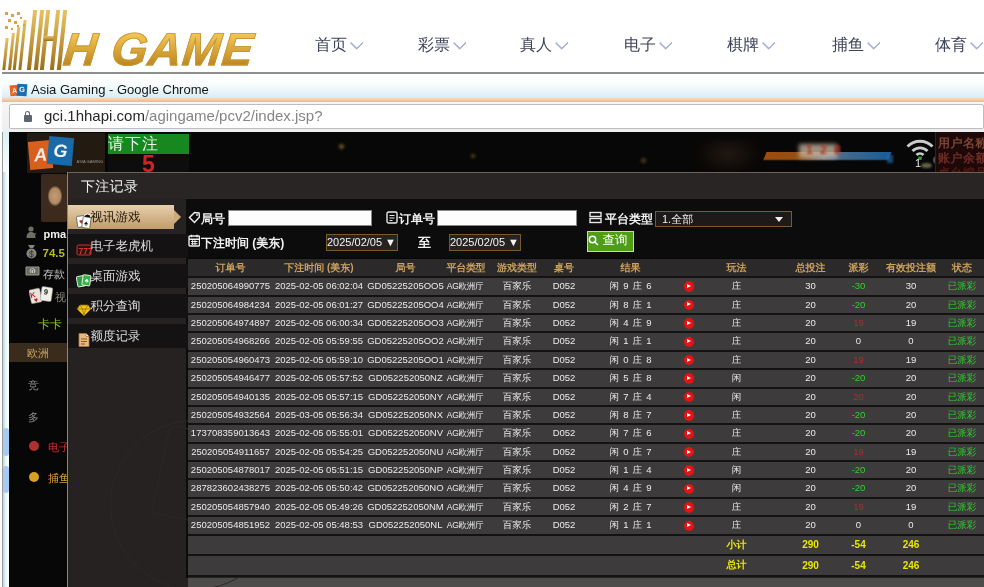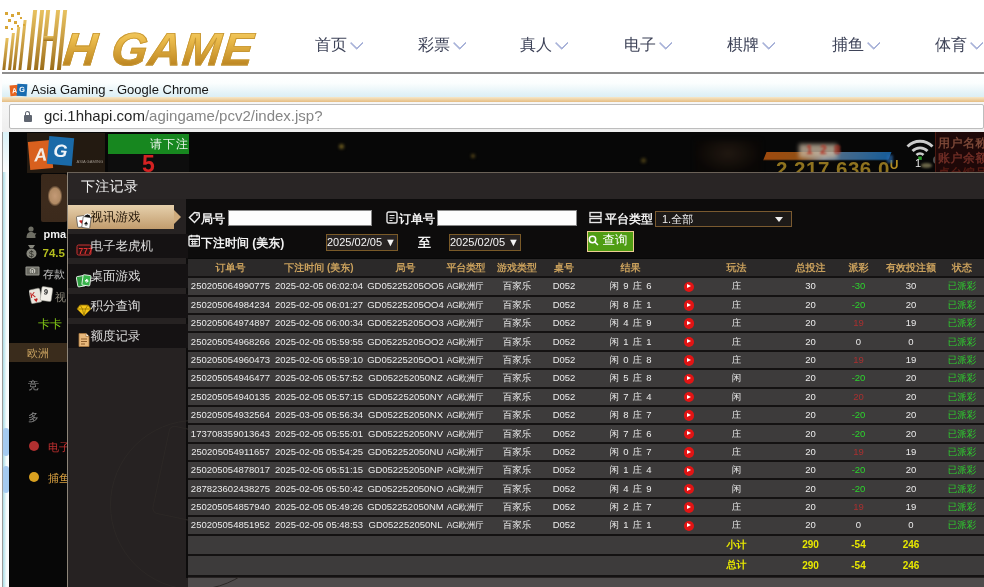--- a/index.html
+++ b/index.html
@@ -29,21 +29,21 @@
 #lborder{position:absolute;left:2px;top:131.6px;width:1.4px;height:455px;background:#9a9a9a}
 #lframe{position:absolute;left:3.4px;top:131.6px;width:5.6px;height:455.4px;background:linear-gradient(90deg,#aadde6,#f2fbfc 55%,#fdfdfd)}
 .blob{position:absolute;background:#a5cbf1;border-radius:3px}
 
 #content{position:absolute;left:9px;top:131.6px;width:975px;height:455.4px;background:#070707;overflow:hidden}
 
 #agpanel{position:absolute;left:18px;top:1px;width:78px;height:40px;background:#231a11}
 #aga{position:absolute;left:20px;top:9px;width:23px;height:28px;background:#d8601e;transform:rotate(-5deg);color:#f4ece4;font:italic bold 18px "Liberation Sans",sans-serif;text-align:center;line-height:28px}
 #agg{position:absolute;left:39px;top:5px;width:25px;height:28px;background:#1a6aa8;transform:rotate(5deg);color:#f0f4f8;font:italic bold 18px "Liberation Sans",sans-serif;text-align:center;line-height:28px}
 #agtxt{position:absolute;left:66px;top:27px;font-size:4.5px;color:#9a9188;white-space:nowrap;transform:scale(.9)}
-#betbox{position:absolute;left:99px;top:2.5px;width:81px;height:20px;background:#17871f;color:#e8f3e8;font-size:12px;text-align:right;line-height:20px;letter-spacing:1px}
+#betbox{position:absolute;left:99px;top:2.5px;width:81px;height:20px;background:#17871f;color:#e8f3e8;font-size:16px;text-align:left;line-height:20px;letter-spacing:1px}
 #betnum{position:absolute;left:99px;top:22px;width:81px;height:19px;background:#0d0d0d;color:#d42222;font:bold 23px "Liberation Sans",sans-serif;text-align:center;line-height:21px;overflow:visible}
 #blurbar{position:absolute;left:756px;top:20px;width:125px;height:7.5px;background:linear-gradient(90deg,#c05a10,#b06018 30%,#98a4b4 48%,#5580a8 62%,#1a6fb8);filter:blur(.6px);transform:skewX(-22deg);opacity:.82}
 #redbadge{position:absolute;left:790px;top:12px;width:38px;height:14px;background:#c3b29c;filter:blur(2px);opacity:.8}
 #redtwo{position:absolute;left:797px;top:11px;color:#b03224;font:bold 12px "Liberation Sans",sans-serif;filter:blur(.9px);letter-spacing:2px}
 #goldnum{position:absolute;left:767px;top:25.5px;color:#8f731f;font:bold 20.5px "Liberation Sans",sans-serif;letter-spacing:.5px;filter:blur(.6px);white-space:nowrap}
 #wifi{position:absolute;left:896px;top:5px}
 #rpanel{position:absolute;left:926px;top:0.5px;width:49px;height:40px;background:#1e0808;border-left:1px solid #4a1a12}
 .rtxt{position:absolute;left:929px;font-size:12px;font-weight:bold;white-space:nowrap;letter-spacing:.5px}
 
 #avatar{position:absolute;left:32px;top:42.5px;width:26px;height:48px;background:radial-gradient(ellipse 10px 14px at 14px 22px,#c49a76 0%,#b08a64 55%,rgba(60,42,28,.95) 75%),linear-gradient(180deg,#241c12 0%,#3a2c1e 30%,#54402c 60%,#2e2218 100%);border-radius:2px}
@@ -60,21 +60,21 @@
 #mitem1{background:linear-gradient(180deg,#e6d0ac,#c29c6d);color:#221507;width:106px}
 #mitem1:after{content:"";position:absolute;right:-7px;top:5px;border-left:7px solid #cfab7c;border-top:7px solid transparent;border-bottom:7px solid transparent}
 
 .flbl{position:absolute;color:#f2f2f2;font-size:12px;font-weight:bold;white-space:nowrap}
 .finput{position:absolute;background:#fdfdfd;border:1px solid #888;height:15.5px}
 .fsel{position:absolute;background:#1d1a18;border:1px solid #7a5a30;color:#f0f0f0}
 .dsel{position:absolute;background:#272322;border:1.5px solid #7a5a28;color:#f4f4f4;font-size:11px;text-align:center}
 #qbtn{position:absolute;left:587px;top:231px;width:47px;height:20.5px;background:#4f9d13;border:1.5px solid #eecd92;color:#fff;font-size:12.5px;line-height:17px}
 
 #tbl{position:absolute;left:187.5px;top:258.2px;width:796.5px}
-.tr{display:flex;height:18.4px;background:#3d3b3b;border-top:2px solid #141212;color:#ebebeb;font-size:9.5px;align-items:center;text-align:center;white-space:nowrap;line-height:16px}
+.tr{display:flex;height:18.4px;background:#3d3b3b;border-top:2px solid #141212;color:#ebebeb;font-size:9.5px;text-align:center;white-space:nowrap;line-height:16px}
 #thead{display:flex;height:18px;white-space:nowrap;background:#2b2929;color:#c9a05c;font-size:10px;font-weight:bold;align-items:center;text-align:center;border-top:1px solid #080808}
 .sumr{display:flex;height:20.5px;background:#3d3b3b;border-top:2px solid #141212;color:#e8e800;font-size:10px;font-weight:bold;align-items:center;text-align:center}
 #lastb{height:2px;background:#141212}
 .c1{width:86px}.c2{width:91px}.c3{width:82px}.c4{width:37px;font-size:8.5px;letter-spacing:-.3px}.c5{width:67px}.c6{width:27px}
 .c7{width:106px;word-spacing:1.5px}.c8{width:10px}.c9{width:86px}.c10{width:62px}.c11{width:34px}.c12{width:71px}.c13{width:31px}
 .pg{color:#2dd42d}.pr{color:#a93030}.pw{color:#ebebeb}
 .st{color:#2dd42d;font-weight:normal}
 .play{display:inline-block;width:10.5px;height:10.5px;background:#e21414;border-radius:50%;position:relative;vertical-align:middle}
 .play i{position:absolute;left:3.8px;top:2.6px;border-left:4px solid #fff;border-top:2.6px solid transparent;border-bottom:2.6px solid transparent}
 .icw{position:absolute}
@@ -143,21 +143,20 @@
     <div id="agtxt">ASIA GAMING</div>
   <div id="betbox">请下注</div>
     <div id="betnum">5</div>
   <div style="position:absolute;left:330px;top:12px;width:5px;height:5px;background:#6a5a20;border-radius:50%;filter:blur(1.5px)"></div>
     <div style="position:absolute;left:462px;top:22px;width:4px;height:4px;background:#5a4a1a;border-radius:50%;filter:blur(1.5px)"></div>
     <div style="position:absolute;left:632px;top:26px;width:5px;height:5px;background:#4a3e16;border-radius:50%;filter:blur(1.5px)"></div>
     <div style="position:absolute;left:686px;top:8px;width:66px;height:34px;background:radial-gradient(ellipse at 50% 40%,#241a12,#0a0705 70%);opacity:.9;filter:blur(2px)"></div>
     <div id="blurbar"></div>
     <div id="redbadge"></div>
     <div id="redtwo">1 2 8</div>
-  <div id="goldnum">2,217,636.0<span style="font-size:12px;vertical-align:7px;color:#b38d22">U</span></div>
   <svg id="wifi" width="30" height="26" viewBox="0 0 30 26">
       <path d="M2.5 9.5 A 17.5 17.5 0 0 1 27.5 9.5" fill="none" stroke="#dcdcdc" stroke-width="2.8" opacity=".92"></path>
       <path d="M7.5 14 A 10.5 10.5 0 0 1 22.5 14" fill="none" stroke="#dcdcdc" stroke-width="2.8" opacity=".92"></path>
       <path d="M11.5 18 A 4.8 4.8 0 0 1 18.5 18" fill="none" stroke="#dcdcdc" stroke-width="2.6" opacity=".92"></path>
       <rect x="13.2" y="19.5" width="3.6" height="3.4" fill="#2f9e2f"></rect>
     </svg>
   <div style="position:absolute;left:906px;top:25px;color:#e8e8e8;font-size:11px">1</div>
     <div style="position:absolute;left:906px;top:38px;color:#e8e8e8;font-size:11px">2</div>
     <div style="position:absolute;left:912px;top:31px;width:11px;height:5px;background:#6a6548;border-radius:50%;filter:blur(1px)"></div>
     <div style="position:absolute;left:924px;top:24px;width:8px;height:8px;background:#4e4e4e;border-radius:50%"></div>

